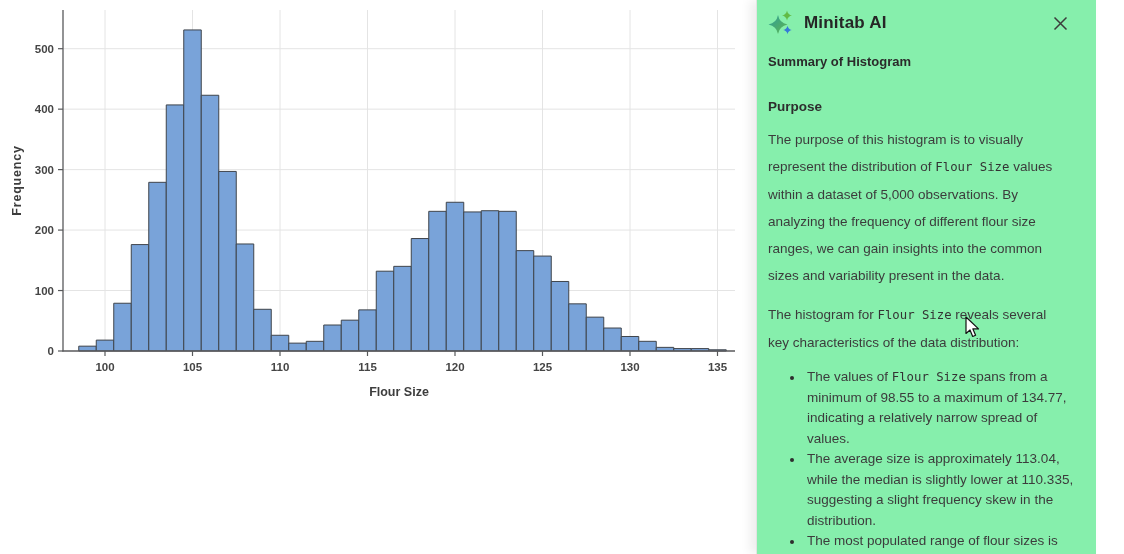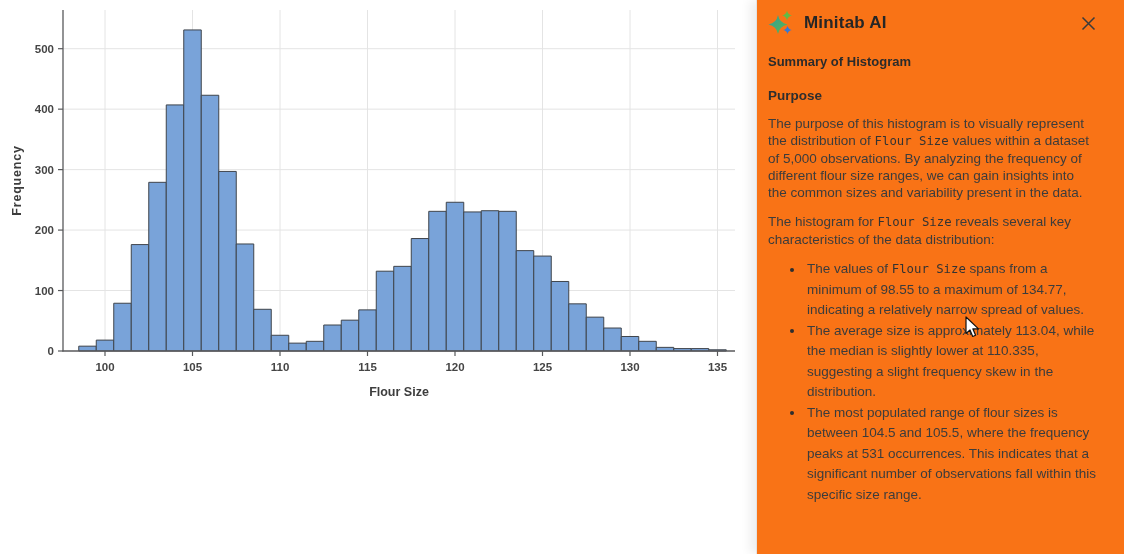--- a/index.html
+++ b/index.html
@@ -2,30 +2,30 @@
 <html><head>
 <meta charset="utf-8">
 <style>
   html,body{margin:0;padding:0;background:#fff;}
   .app{position:relative;width:1124px;height:554px;overflow:hidden;background:#fff;
        font-family:"Liberation Sans",sans-serif;}
   .chart-area{position:absolute;left:0;top:0;width:750px;height:554px;background:#ffffff;}
   .chart-area svg{display:block;}
   svg text{font-family:"Liberation Sans",sans-serif;}
 
-  .panel{position:absolute;left:756px;top:0;width:368px;height:554px;background:#f97316;
+  .panel{position:absolute;left:756px;top:0;width:340px;height:554px;background:#86efac;
          border-left:1px solid #e3e3e3;box-shadow:-6px 0 10px rgba(0,0,0,0.07);
          box-sizing:border-box;padding:8px 22px 0 11px;color:#3c3c3c;}
   .panel-header{display:flex;align-items:center;gap:11px;height:30px;}
   .ai-icon{width:25px;height:26px;flex:0 0 auto;display:inline-flex;}
   .panel-title{flex:1 1 auto;margin:0;font-size:17px;font-weight:700;color:#262626;letter-spacing:.2px;}
   .close-btn{flex:0 0 auto;background:none;border:none;padding:2px;cursor:pointer;line-height:0;margin-right:4px;}
   .summary-title{margin:16px 0 0 0;font-size:13px;font-weight:700;color:#2b2b2b;}
-  .section-heading{margin:19px 0 0 0;font-size:13.5px;font-weight:700;color:#2e2e2e;}
-  .para{margin:12px 12px 0 0;font-size:13.5px;line-height:17px;color:#3c3c3c;}
+  .section-heading{margin:30px 0 0 0;font-size:13.5px;font-weight:700;color:#2e2e2e;}
+  .para{margin:12px 12px 0 0;font-size:13.5px;line-height:27px;color:#3c3c3c;}
   .code{font-family:"DejaVu Sans Mono","Liberation Mono",monospace;font-size:12.3px;color:#333;}
   ul.bullets{margin:11px 0 0 0;padding:0;list-style:none;}
   ul.bullets li{position:relative;padding-left:39px;font-size:13.5px;line-height:20.5px;color:#3c3c3c;}
   ul.bullets li::before{content:"";position:absolute;left:22px;top:8.5px;width:4px;height:4px;
       border-radius:50%;background:#2e2e2e;}
   .cursor{position:absolute;left:964px;top:316px;width:20px;height:24px;pointer-events:none;}
 </style>
 </head>
 <body>
 

